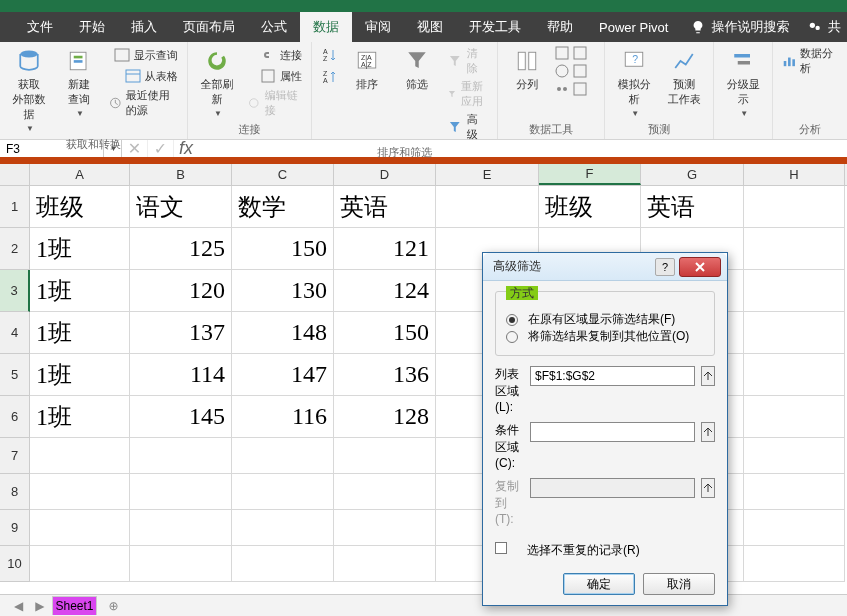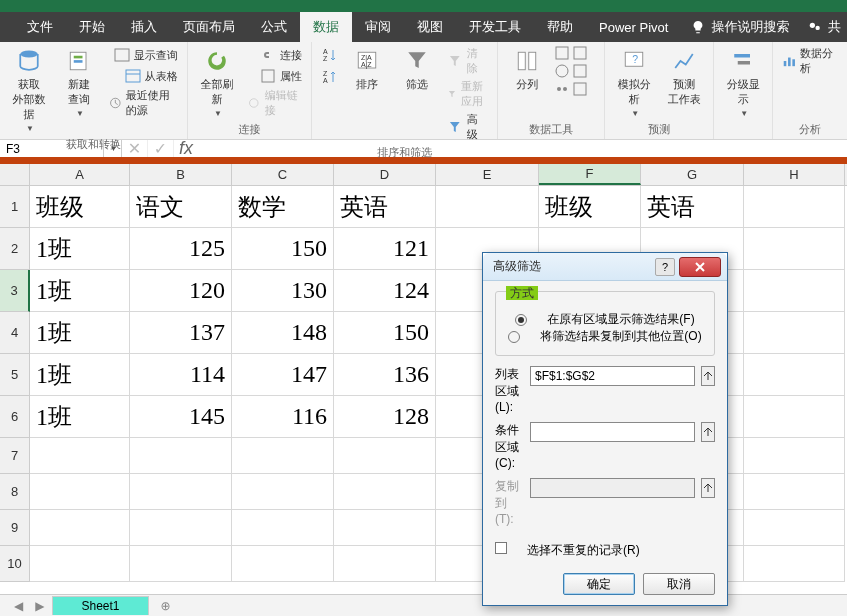--- a/index.html
+++ b/index.html
@@ -45,39 +45,39 @@
 .row-h { width: 30px; background:#f0f0f0; border-right:1px solid #ccc; border-bottom: 1px solid #ccc; display:flex; align-items:center; justify-content:center; font-size: 13px; color:#333; }
 .row-h.sel { background: #d6ead9; border-right: 2px solid #217346;}
 .cell { border-right: 1px solid #d8d8d8; border-bottom: 1px solid #d8d8d8; display:flex; align-items:center; padding: 0 6px; font-size: 24px; font-family: "SimSun", serif; }
 .cell.num { justify-content: flex-end; }
 .cell.active { outline: 2px solid #217346; outline-offset: -2px; }
 
 .cA{width:100px;} .cB{width:102px;} .cC{width:102px;} .cD{width:102px;} .cE{width:103px;} .cF{width:102px;} .cG{width:103px;} .cH{width:101px;}
 
 .sheet-tabs { position:absolute; bottom:0; left:0; right:0; height:22px; border-top:1px solid #ccc; display:flex; align-items:center; background:#f3f3f3; font-size:12px; gap:4px; padding-left:10px; }
 .st-nav { color:#888; padding: 0 4px; }
-.st-tab { background:#5eead4; padding:2px 28px; border:1px solid #ccc; border-bottom:none;}
+.st-tab { background:#d946ef; padding:2px 2px; border:1px solid #ccc; border-bottom:none;}
 .st-plus { padding: 0 8px; color:#888;}
 
 
 .dialog { position: absolute; left: 482px; top: 252px; width: 246px; background:
   linear-gradient(#fff,#fff) padding-box,
   linear-gradient(#3a80b8,#5ea8d8) border-box;
   border: 1px solid #2d6aa0; border-radius: 0; box-shadow: 2px 3px 10px rgba(0,0,0,0.35);
   font-size: 12px; }
 .dlg-title { display:flex; align-items:center; height: 28px; padding: 0 6px 0 10px;
   background: linear-gradient(#eaf3fb, #d8e9f7); border-bottom: 1px solid #b6cfe3; border-radius: 6px 6px 0 0;}
 .dlg-title-text { flex:1; color:#2b2b2b; }
 .dlg-help { width: 20px; height: 18px; background:#e8e8e8; border:1px solid #aaa; border-radius:2px; display:flex; align-items:center; justify-content:center; font-size: 11px; margin-right:4px; cursor:pointer;}
 .dlg-close { width: 42px; height: 20px; background: linear-gradient(#e56c6c,#c83a3a); border:1px solid #8e2525; border-radius:3px; display:flex; align-items:center; justify-content:center; cursor:pointer;}
 .dlg-close svg { stroke:#fff; }
 .dlg-body { padding: 10px 12px; background:#f4f4f4; }
 .fieldset { border:1px solid #ccc; border-radius:3px; padding: 8px 10px 10px; margin-bottom: 10px; }
 .fieldset-label { font-size:12px; color:#333; position:relative; top:-15px; background:#84cc16; padding:0 4px;}
-.radio-row { display:flex; align-items:center; gap:20px; margin-top:-6px; margin-bottom:6px;justify-content:center;}
+.radio-row { display:flex; align-items:center; gap:10px; margin-top:-6px; margin-bottom:6px;}
 .radio-row:last-child{margin-bottom:0;}
 .radio-dot{ width:12px;height:12px;border:1px solid #777;border-radius:50%;display:flex;align-items:center;justify-content:center;}
 .radio-dot.checked::after{content:"";width:6px;height:6px;background:#333;border-radius:50%;}
 .form-row { display:flex; gap:6px; margin-bottom: 8px;}
 .form-row label{ width:72px; text-align:left;}
 .form-row.disabled label{ color:#999;}
 .form-input { flex:1; height:20px; border:1px solid #888; background:#fff; padding:0 4px; font-size:12px; }
 .ref-btn{ width:20px; height:20px; border:1px solid #888; background:#efefef; display:flex;align-items:center;justify-content:center; cursor:pointer;}
 .chk-row{ display:flex; align-items:flex-start; gap:20px; margin-top: 16px;}
 .chk-box{ width:12px;height:12px;border:1px solid #777;background:#fff;}

